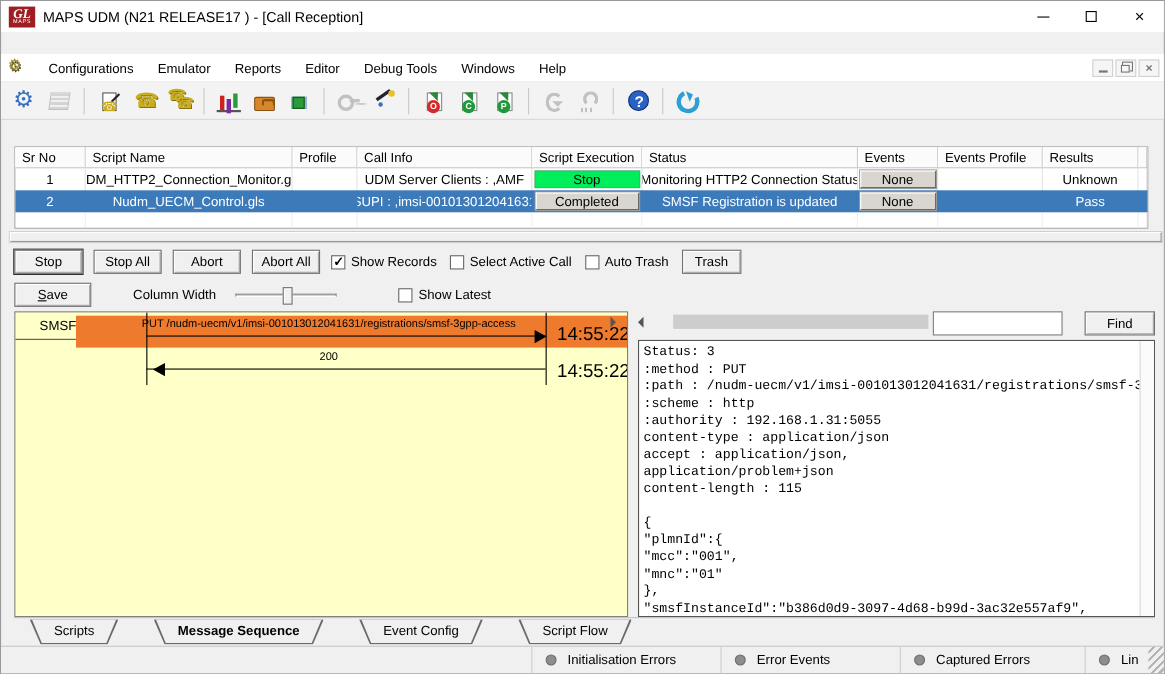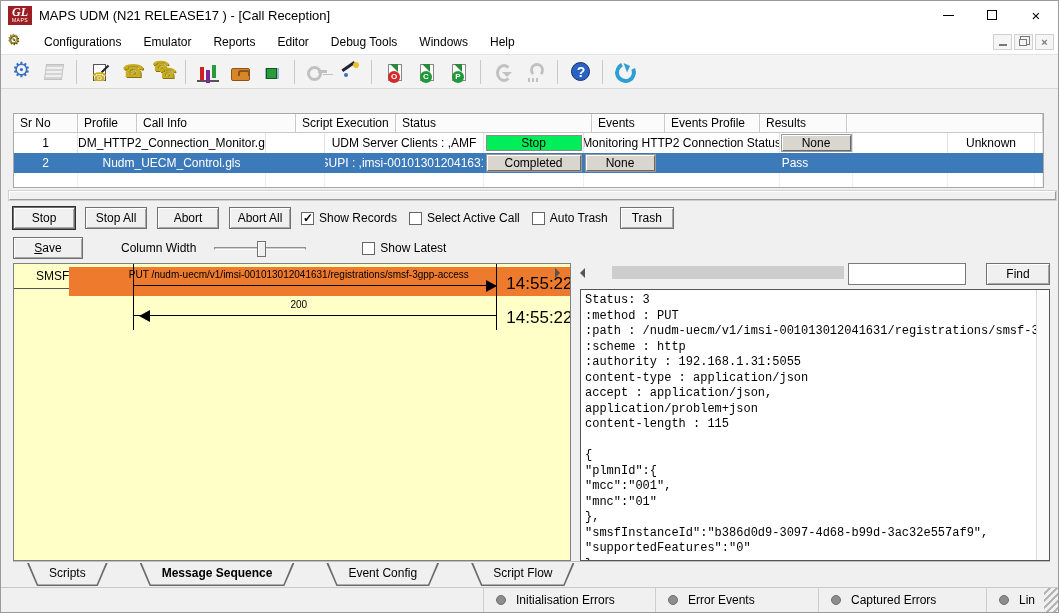--- a/index.html
+++ b/index.html
@@ -13,21 +13,21 @@
   .logo .gl { font-family:"Liberation Serif", serif; font-style:italic; font-weight:bold; font-size:12px; line-height:11px; }
   .logo .maps { font-size:5px; line-height:5px; letter-spacing:.5px; }
   .title-text { font-size:13px; }
   .tb-spacer { flex:1; }
   .winbtn { width:44px; height:26px; display:flex; align-items:center; justify-content:center; }
   .glyph-min { width:11px; border-bottom:1px solid #000; height:1px; }
   .glyph-max { width:10px; height:10px; border:1px solid #000; }
   .glyph-close { font-size:15px; line-height:15px; }
 
   
-  .menubar { height:26px; background:#ffffff; display:flex; align-items:center; padding-left:6px; border-bottom:1px solid #e3e3e3; flex:none; }
+  .menubar { height:26px; background:#ffffff; display:flex; align-items:center; padding-left:6px; border-bottom:1px solid #e3e3e3; flex:none;margin-top:20px; }
   .mdi-ic { width:16px; height:14px; margin-right:10px; position:relative; }
   .mdi-ic::before { content:"⚙"; position:absolute; top:-4px; left:0; font-size:14px; color:#a08c28; text-shadow:1px 1px 0 #55501a; }
   .menu-item { padding:3px 11px; }
   .menu-spacer { flex:1; }
   .mdi-btns { display:flex; gap:2px; margin-right:4px; }
   .mdi-btn { width:19px; height:16px; background:#f5f5f5; border:1px solid #d0d0d0; display:flex; align-items:center; justify-content:center; color:#777; }
   .mdi-min { width:8px; height:1px; border-bottom:2px solid #777; margin-top:6px; }
   .mdi-rest { width:8px; height:7px; border:1px solid #777; box-shadow:2px -2px 0 -0px #f5f5f5, 2px -2px 0 1px #777; margin:2px 2px 0 0; }
   .mdi-x { font-size:11px; font-weight:bold; }
 
@@ -255,20 +255,21 @@
     <span class="tbtn">
         <span class="ic ic-refresh"></span>
       </span>
   </div>
 
   <div class="client">
 
     <div class="grid">
       <div class="g-row g-head">
         <span class="cell c0">Sr No</span>
+        <span class="cell c1">Script Name</span>
         <span class="cell c2">Profile</span>
         <span class="cell c3">Call Info</span>
         <span class="cell c4">Script Execution</span>
         <span class="cell c5">Status</span>
         <span class="cell c6">Events</span>
         <span class="cell c7">Events Profile</span>
         <span class="cell c8">Results</span>
         <span class="cell c9"></span>
       </div>
       <div class="g-row">
@@ -288,20 +289,21 @@
         <span class="cell c9"></span>
       </div>
       <div class="g-row row-sel">
         <span class="cell c0">2</span>
         <span class="cell c1">Nudm_UECM_Control.gls</span>
         <span class="cell c2"></span>
         <span class="cell c3">SUPI : ,imsi-001013012041631</span>
         <span class="cell c4">
             <span class="mini-btn w96">Completed</span>
           </span>
+        <span class="cell c5">SMSF Registration is updated</span>
         <span class="cell c6">
             <span class="mini-btn w70">None</span>
           </span>
         <span class="cell c7"></span>
         <span class="cell c8">Pass</span>
         <span class="cell c9"></span>
       </div>
       <div class="g-row g-empty">
         <span class="cell c0"></span>
           <span class="cell c1"></span>

